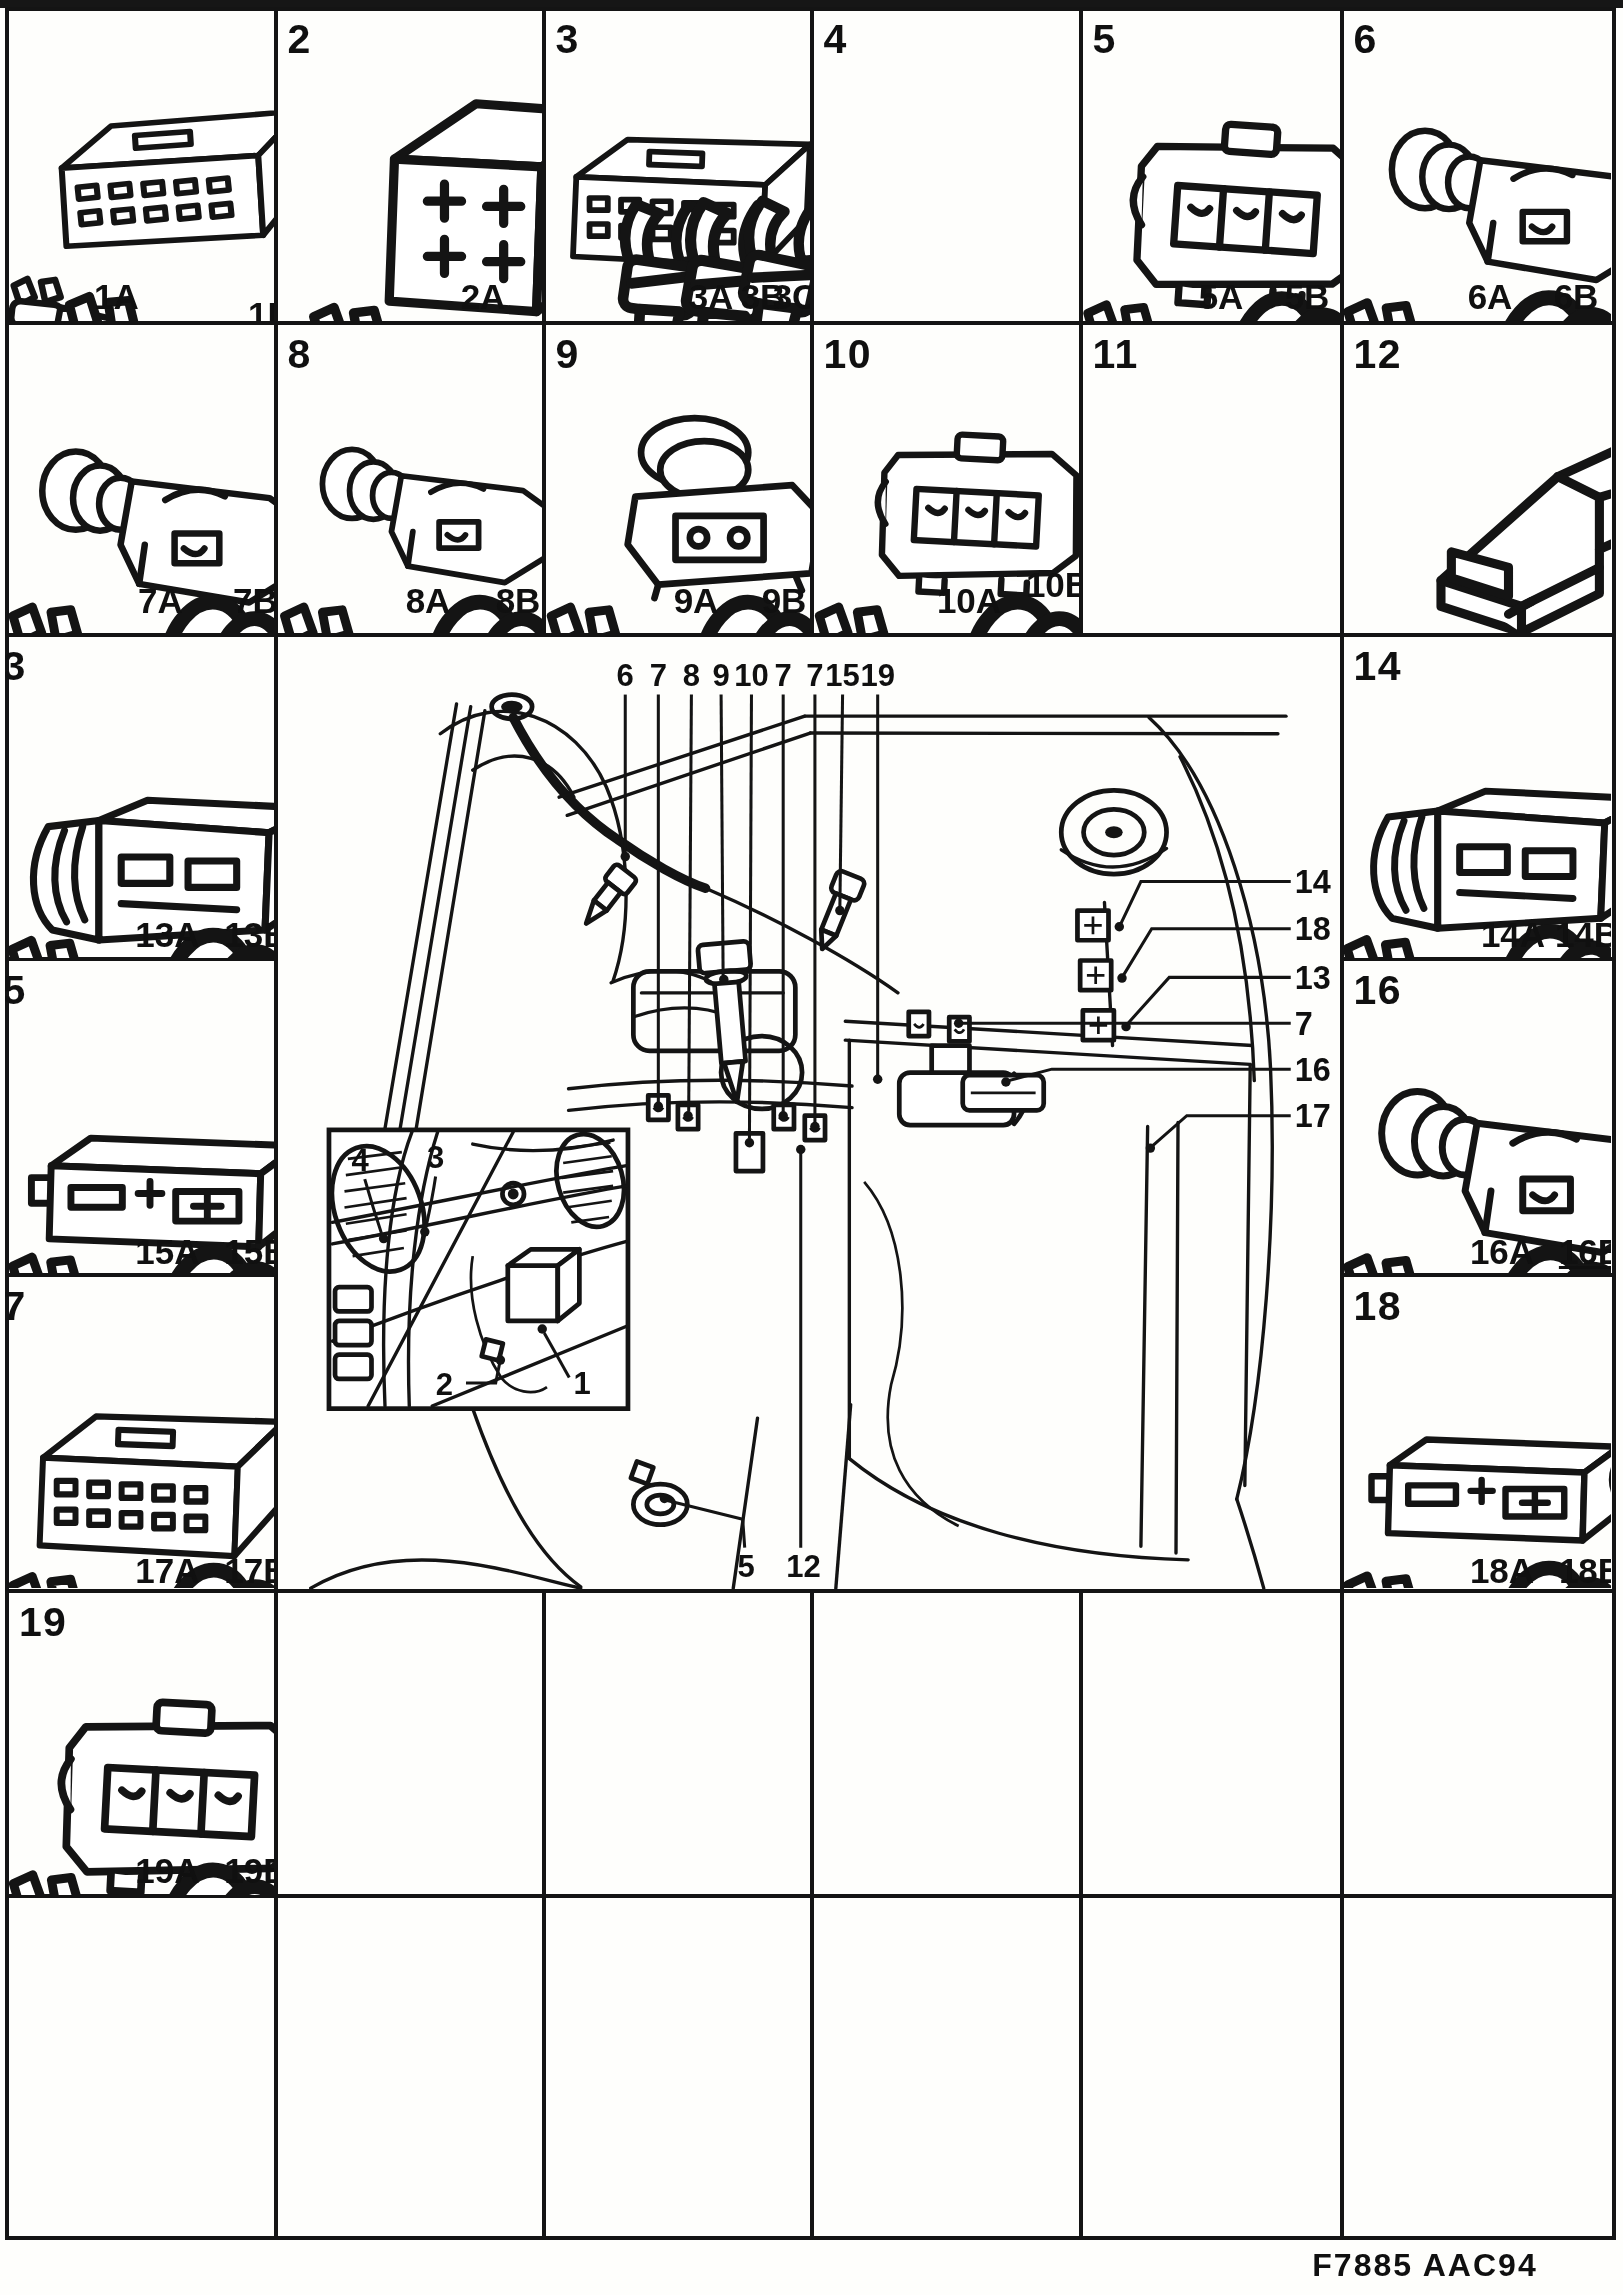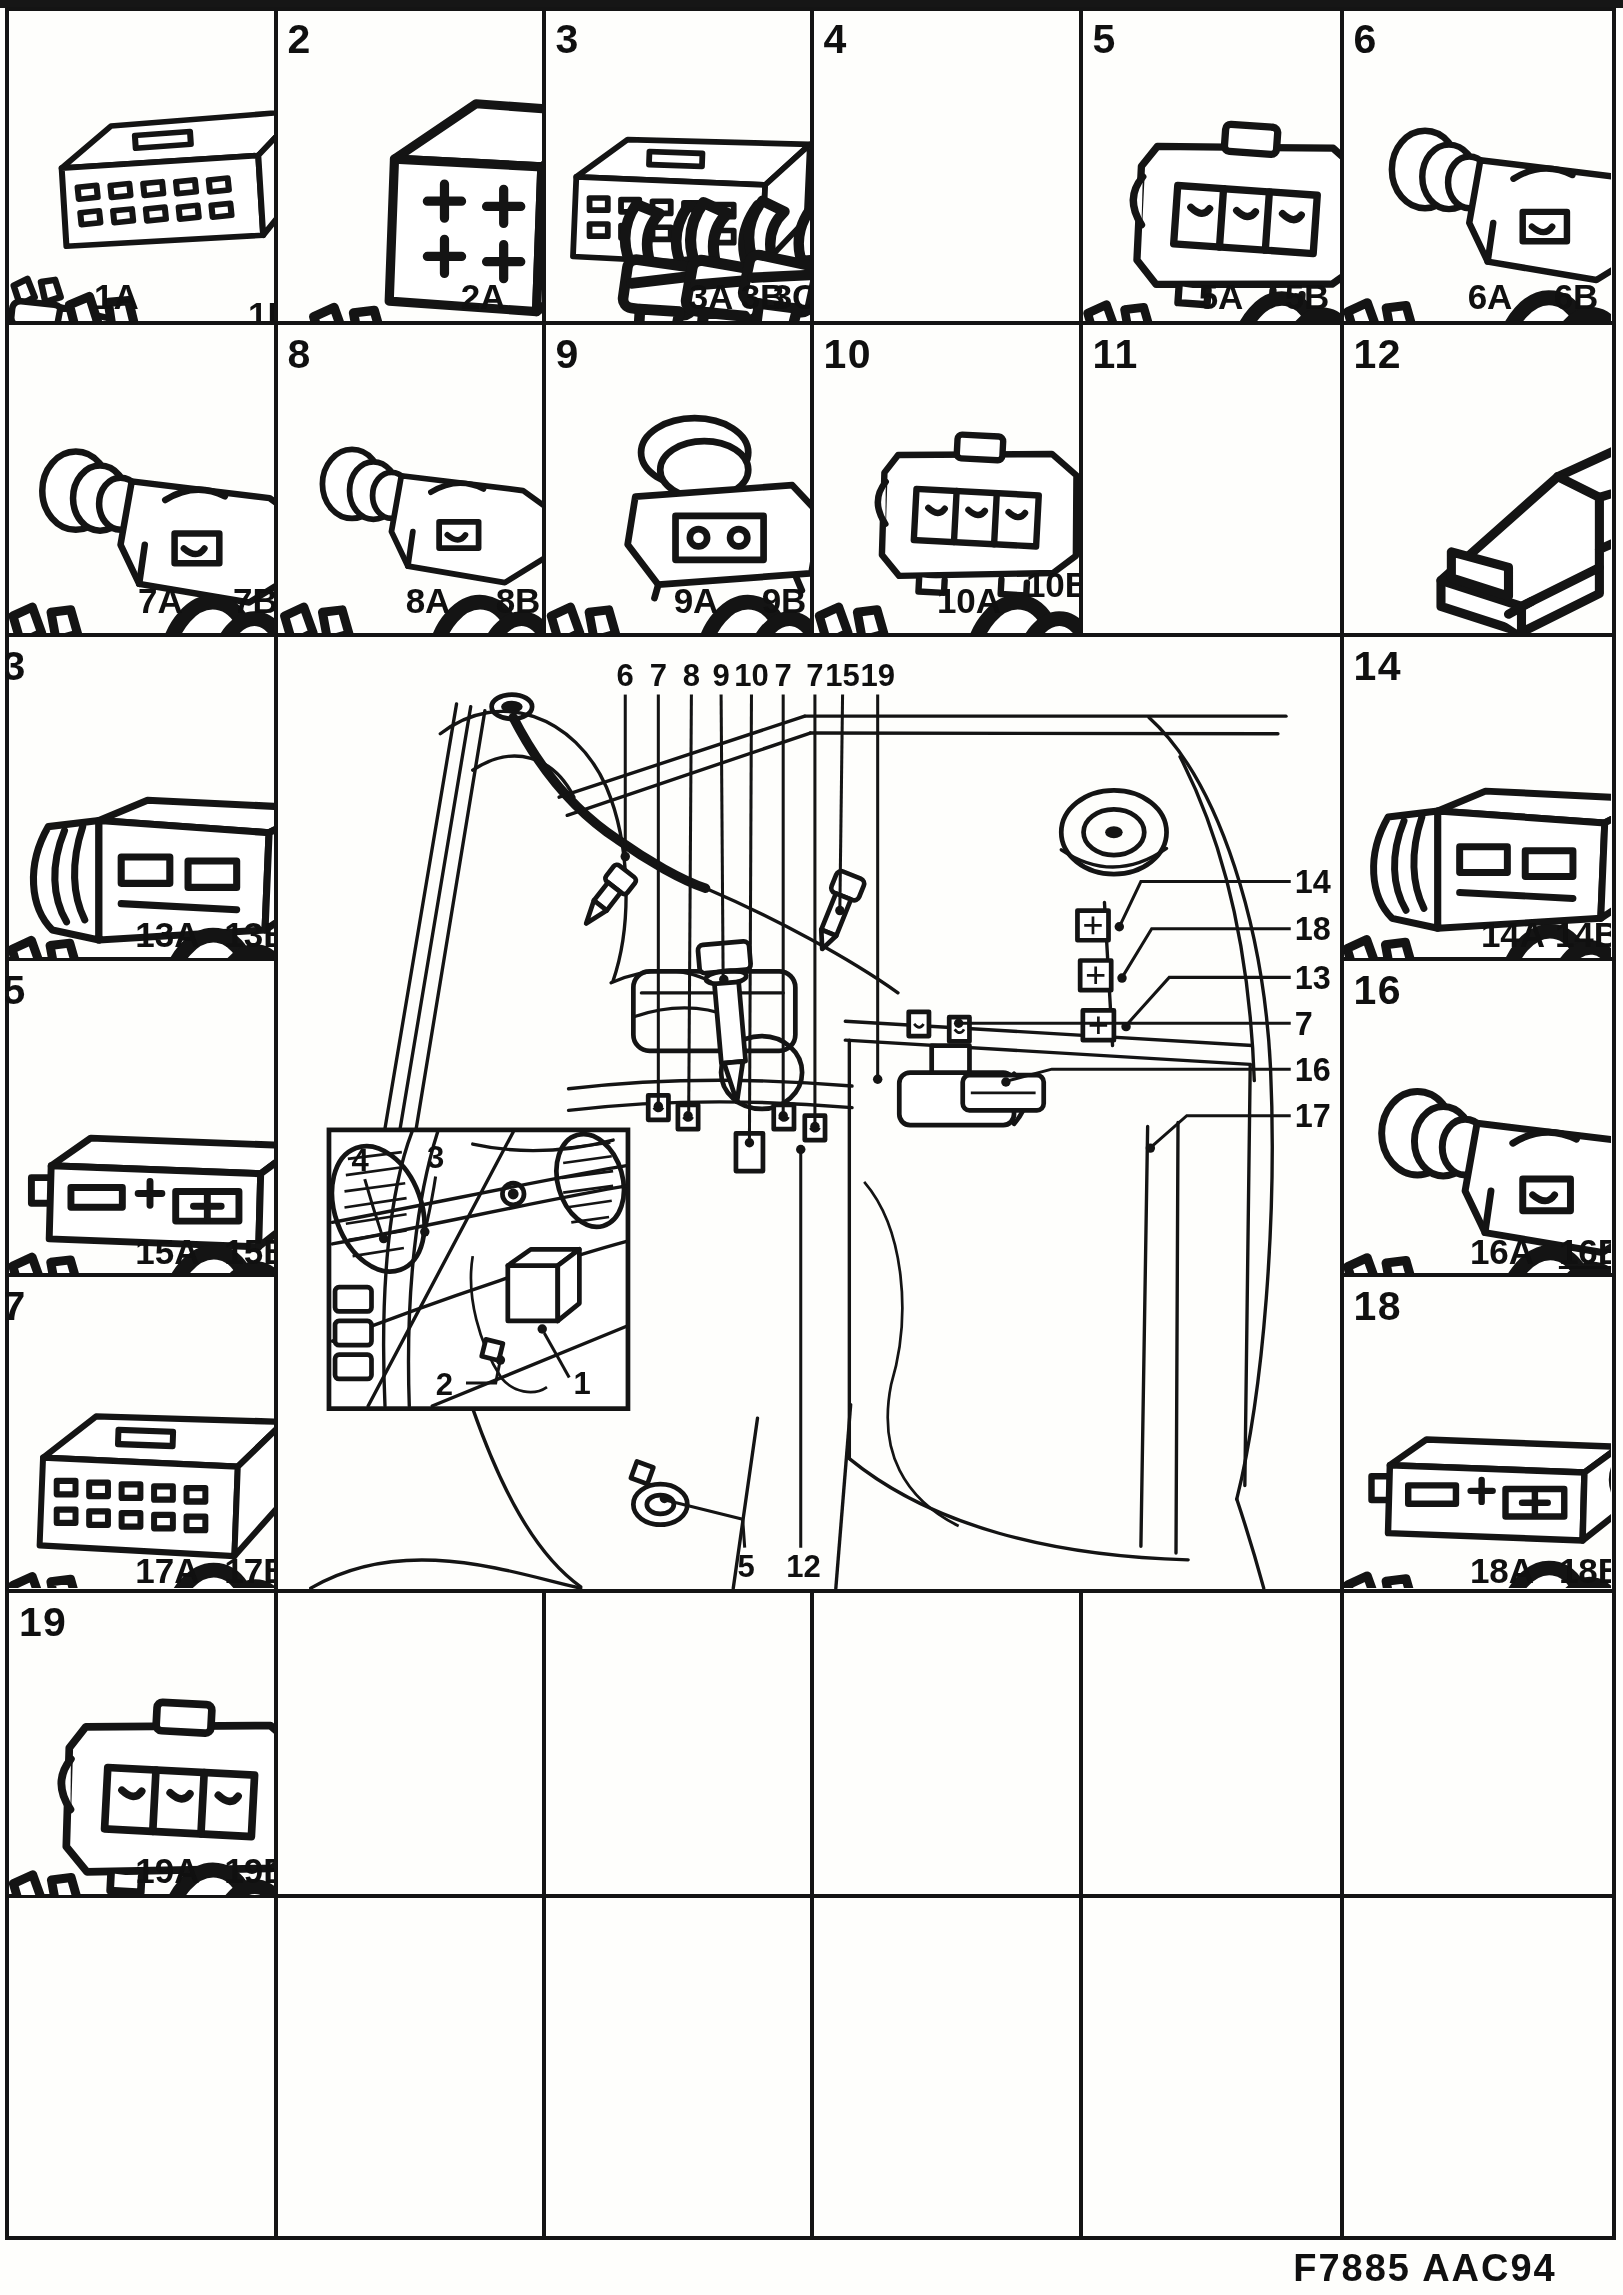--- a/index.html
+++ b/index.html
@@ -18,21 +18,21 @@
   .inkw{fill:#ffffff;stroke:#141414;stroke-width:7;stroke-linejoin:round;stroke-linecap:round;}
   .inkf{fill:#141414;stroke:none;}
   .center-svg{position:absolute;left:277px;top:633px;}
   .co{font:700 46px "Liberation Sans",sans-serif;fill:#101010;text-anchor:middle;}
   .cor{font:700 48px "Liberation Sans",sans-serif;fill:#101010;text-anchor:start;}
   .lead{fill:none;stroke:#141414;stroke-width:4.5px;}
   .thin{fill:none;stroke:#141414;stroke-width:4px;}
   .body5{fill:none;stroke:#141414;stroke-width:5px;stroke-linecap:round;}
   .thick{fill:none;stroke:#141414;stroke-width:14px;stroke-linecap:round;}
   .footer{position:absolute;left:1283px;top:2247px;width:284px;text-align:center;
-          font-size:38px;font-weight:700;letter-spacing:2px;}
+          font-size:32px;font-weight:700;letter-spacing:2px;}
 </style>
 </head>
 <body>
 
 <svg width="0" height="0" style="position:absolute">
 <defs>
   <symbol id="terminal" viewBox="0 0 210 90" overflow="visible">
     <g class="inkw">
       <path d="M16,32 L7,12 21,3 31,22 Z"></path>
       <path d="M43,26 L36,5 51,1 59,19 Z"></path>

